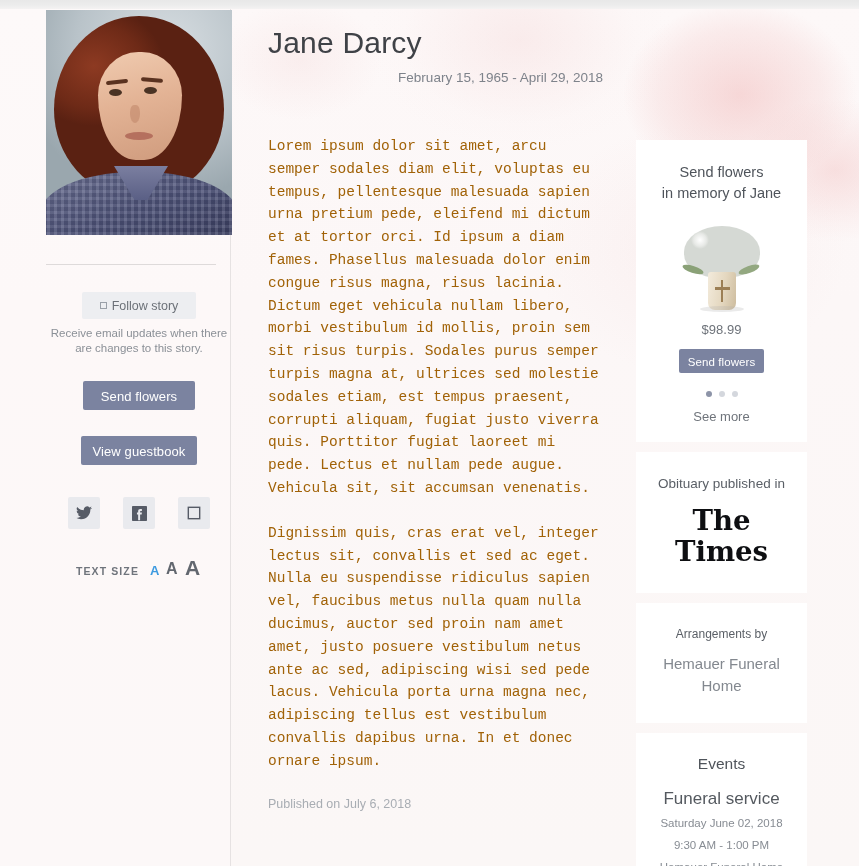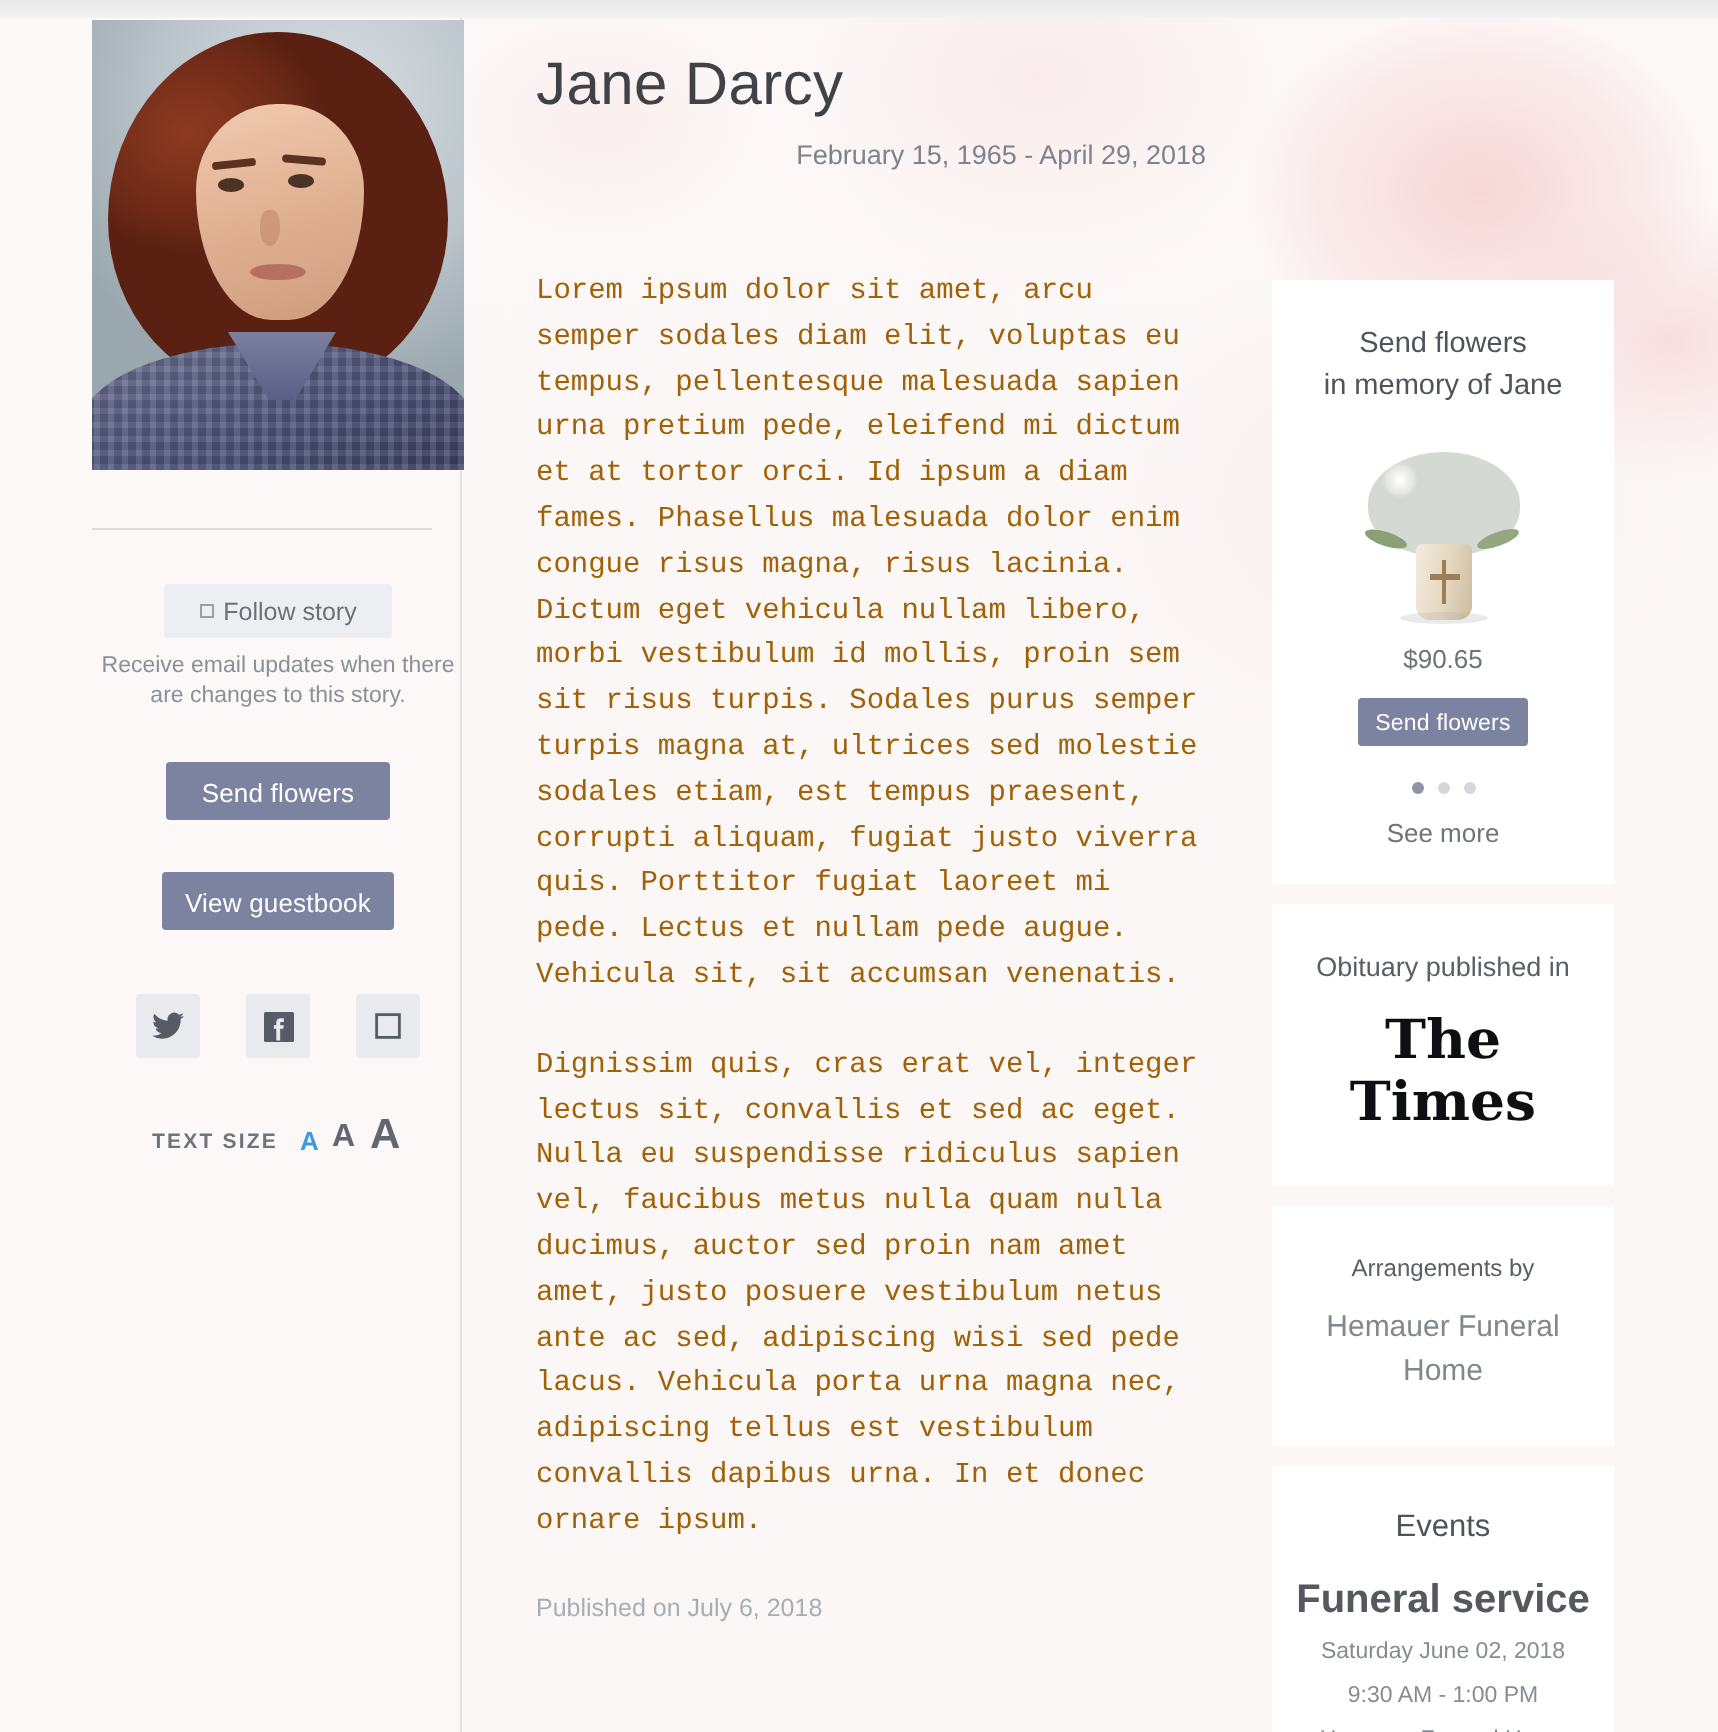--- a/index.html
+++ b/index.html
@@ -179,21 +179,21 @@
   #times-logo { margin-top:14px; font-family:"DejaVu Serif", serif; font-weight:bold;
     font-size:27px; color:#0e0f12; letter-spacing:0px; font-style:normal;
     transform: scaleX(1.02); }
 
   #card-arrangements { padding:24px 14px 26px; text-align:center; }
   #arr-label { font-size:12px; color:#5a5f66; }
   #arr-name { margin-top:12px; font-size:15px; color:#83888f; line-height:22px; }
 
   #card-events { padding:22px 10px 18px; text-align:center; }
   #events-title { font-size:15.5px; color:#4f545b; }
-  #event-name { margin-top:16px; font-size:20px; color:#54595f;font-weight:bold; }
+  #event-name { margin-top:16px; font-size:17px; color:#54595f; }
   .event-line { margin-top:6px; font-size:11.5px; color:#878c93; line-height:16px; }
 </style>
 </head>
 <body>
 
 <div id="page-bg"></div>
 <div id="top-strip"></div>
 
 <div id="wrap">
 
@@ -272,21 +272,21 @@
       <div id="bouquet">
         <div id="bq-blooms"></div>
         <div id="bq-leaf-l"></div>
         <div id="bq-leaf-r"></div>
         <div id="bq-vase"></div>
         <div id="bq-cross-v"></div>
         <div id="bq-cross-h"></div>
         <div id="bq-shadow"></div>
       </div>
 
-      <div id="price">$90.65</div>
+      <div id="price">$98.99</div>
       <button class="primary-btn" id="btn-send-flowers-card">Send flowers</button>
 
       <div id="dots">
         <span class="dot active"></span>
         <span class="dot"></span>
         <span class="dot"></span>
       </div>
 
       <div id="see-more">See more</div>
     </div>

